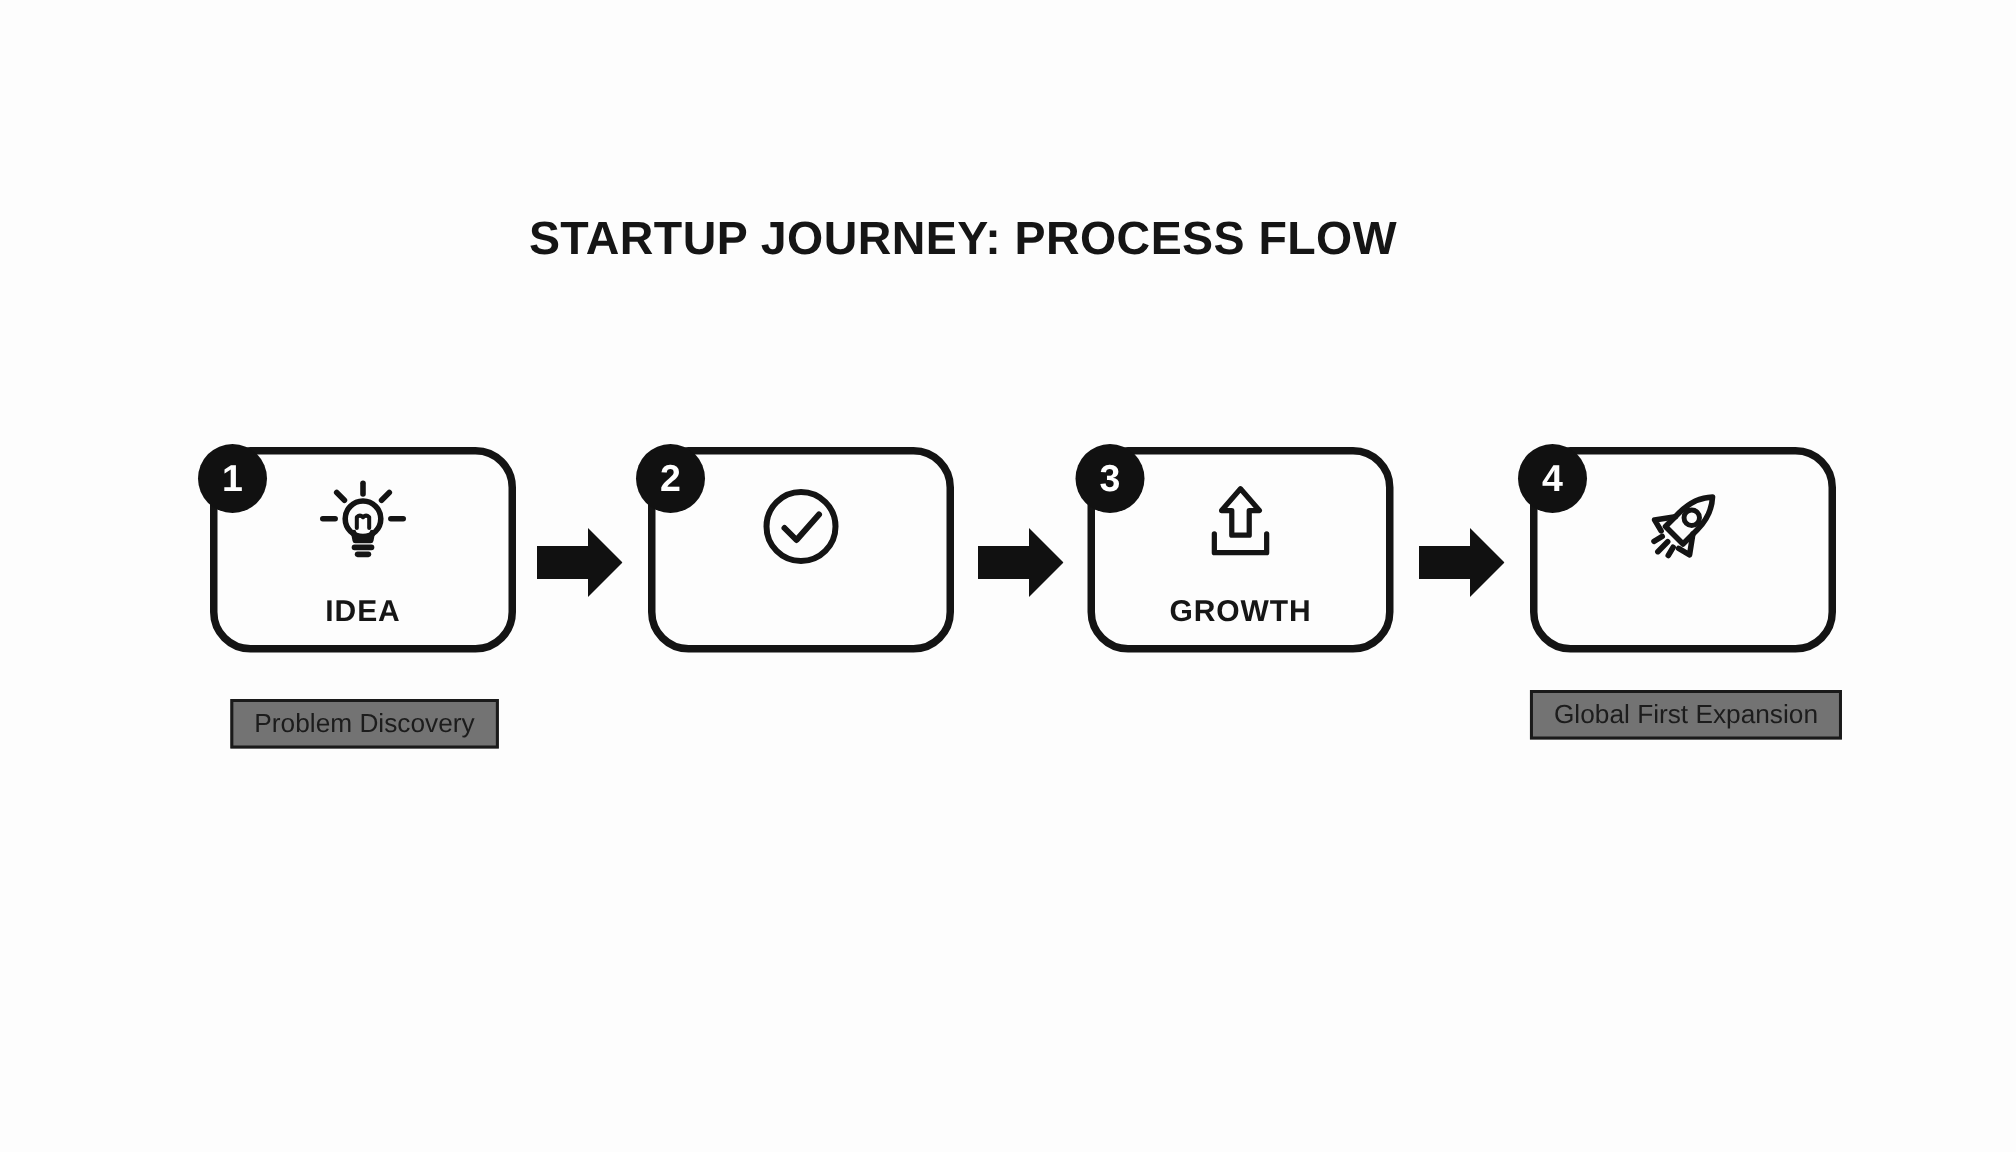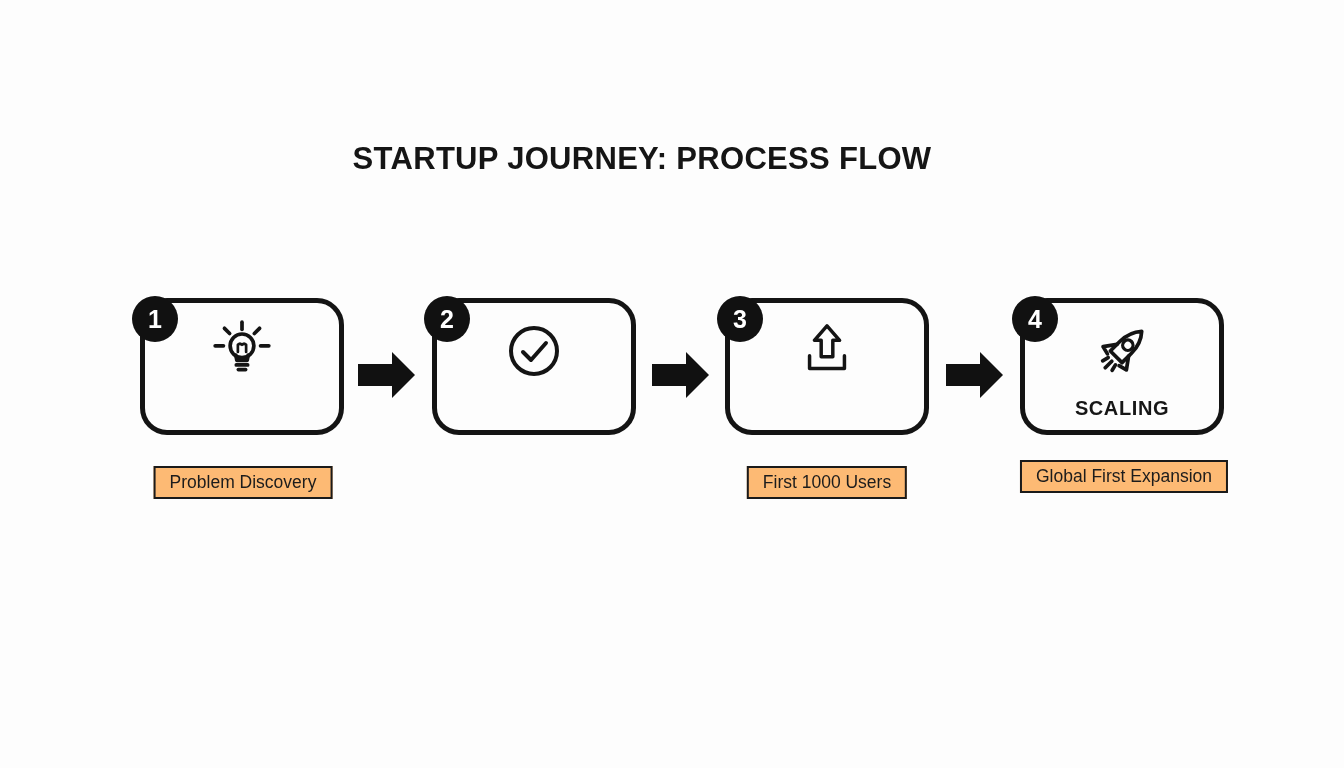--- a/index.html
+++ b/index.html
@@ -42,21 +42,21 @@
     font-size:20px;font-weight:bold;letter-spacing:.6px;
     color:#161616;
   }
 
   .flow-arrow{position:absolute;top:350px;width:57px;height:50px;}
   .flow-arrow svg{display:block;}
 
   .sub-label{
     position:absolute;height:33px;
     box-sizing:border-box;
-    border:2px solid #1a1a1a;background:#fdba74;
+    border:2px solid #1a1a1a;background:#737373;
     display:flex;align-items:center;justify-content:center;
     font-size:17.5px;font-weight:500;color:#1c1c1c;
     padding:0 14px;white-space:nowrap;
     transform:translateX(-50%);
   }
 
   .ic{stroke:#141414;fill:none;stroke-width:3.6;stroke-linecap:round;stroke-linejoin:round;}
 </style>
 </head>
 <body>
@@ -74,73 +74,73 @@
         <line class="ic" x1="26.5" y1="45.5" x2="37.5" y2="45.5"></line>
         <line class="ic" x1="28.5" y1="50" x2="35.5" y2="50"></line>
         <path class="ic" style="stroke-width:2.6" d="M28 33 L28 26 Q30 24 32 26 Q34 24 36 26 L36 33"></path>
         <line class="ic" x1="32" y1="4" x2="32" y2="11"></line>
         <line class="ic" x1="15" y1="10" x2="20" y2="15"></line>
         <line class="ic" x1="49" y1="10" x2="44" y2="15"></line>
         <line class="ic" x1="6" y1="27" x2="14" y2="27"></line>
         <line class="ic" x1="50" y1="27" x2="58" y2="27"></line>
       </svg>
     </div>
+    <div class="step-label">IDEA</div>
   </div>
 
   <div class="step-box" style="left:432px">
     <div class="badge">2</div>
     <div class="icon-wrap">
       <svg width="64" height="64" viewBox="0 0 64 64">
         <circle class="ic" style="stroke-width:4" cx="32" cy="32" r="23"></circle>
         <path class="ic" style="stroke-width:4" d="M21 33 L29 41 L44 24"></path>
       </svg>
     </div>
   </div>
 
   <div class="step-box" style="left:725px">
     <div class="icon-wrap">
       <svg width="62" height="62" viewBox="0 0 64 64">
         <path class="ic" d="M32 6 L45 21 L38 21 L38 38 L26 38 L26 21 L19 21 Z"></path>
         <path class="ic" d="M14 37 L14 50 L50 50 L50 37"></path>
       </svg>
     </div>
     <div class="badge">3</div>
+    <div class="step-label">GROWTH</div>
   </div>
 
   <div class="step-box" style="left:1020px">
     <div class="badge">4</div>
     <div class="icon-wrap">
       <svg width="66" height="66" viewBox="0 0 64 64">
         <g transform="rotate(45 32 32)">
           <path class="ic" d="M32 5 C37.5 11 40 19 40 27 L40 40 L24 40 L24 27 C24 19 26.5 11 32 5 Z"></path>
           <circle class="ic" style="stroke-width:3.2" cx="32" cy="24" r="5"></circle>
           <path class="ic" d="M24 31 L16 42 L24 44"></path>
           <path class="ic" d="M40 31 L48 42 L40 44"></path>
           <line class="ic" x1="27" y1="46" x2="25.5" y2="52"></line>
           <line class="ic" x1="32" y1="46" x2="32" y2="55"></line>
           <line class="ic" x1="37" y1="46" x2="38.5" y2="52"></line>
         </g>
       </svg>
     </div>
-    <div class="step-label">SCALING</div>
   </div>
 
   <div class="flow-arrow" style="left:358px">
     <svg width="57" height="50" viewBox="0 0 57 50">
         <polygon points="0,14 34,14 34,2 57,25 34,48 34,36 0,36" fill="#111111"></polygon>
       </svg>
   </div>
   <div class="flow-arrow" style="left:652px">
     <svg width="57" height="50" viewBox="0 0 57 50">
         <polygon points="0,14 34,14 34,2 57,25 34,48 34,36 0,36" fill="#111111"></polygon>
       </svg>
   </div>
   <div class="flow-arrow" style="left:946px">
     <svg width="57" height="50" viewBox="0 0 57 50">
         <polygon points="0,14 34,14 34,2 57,25 34,48 34,36 0,36" fill="#111111"></polygon>
       </svg>
   </div>
 
   <div class="sub-label" style="left:243px;top:466px">Problem Discovery</div>
-  <div class="sub-label" style="left:827px;top:466px">First 1000 Users</div>
   <div class="sub-label" style="left:1124px;top:460px">Global First Expansion</div>
 
 </div>
 
 </body></html>

